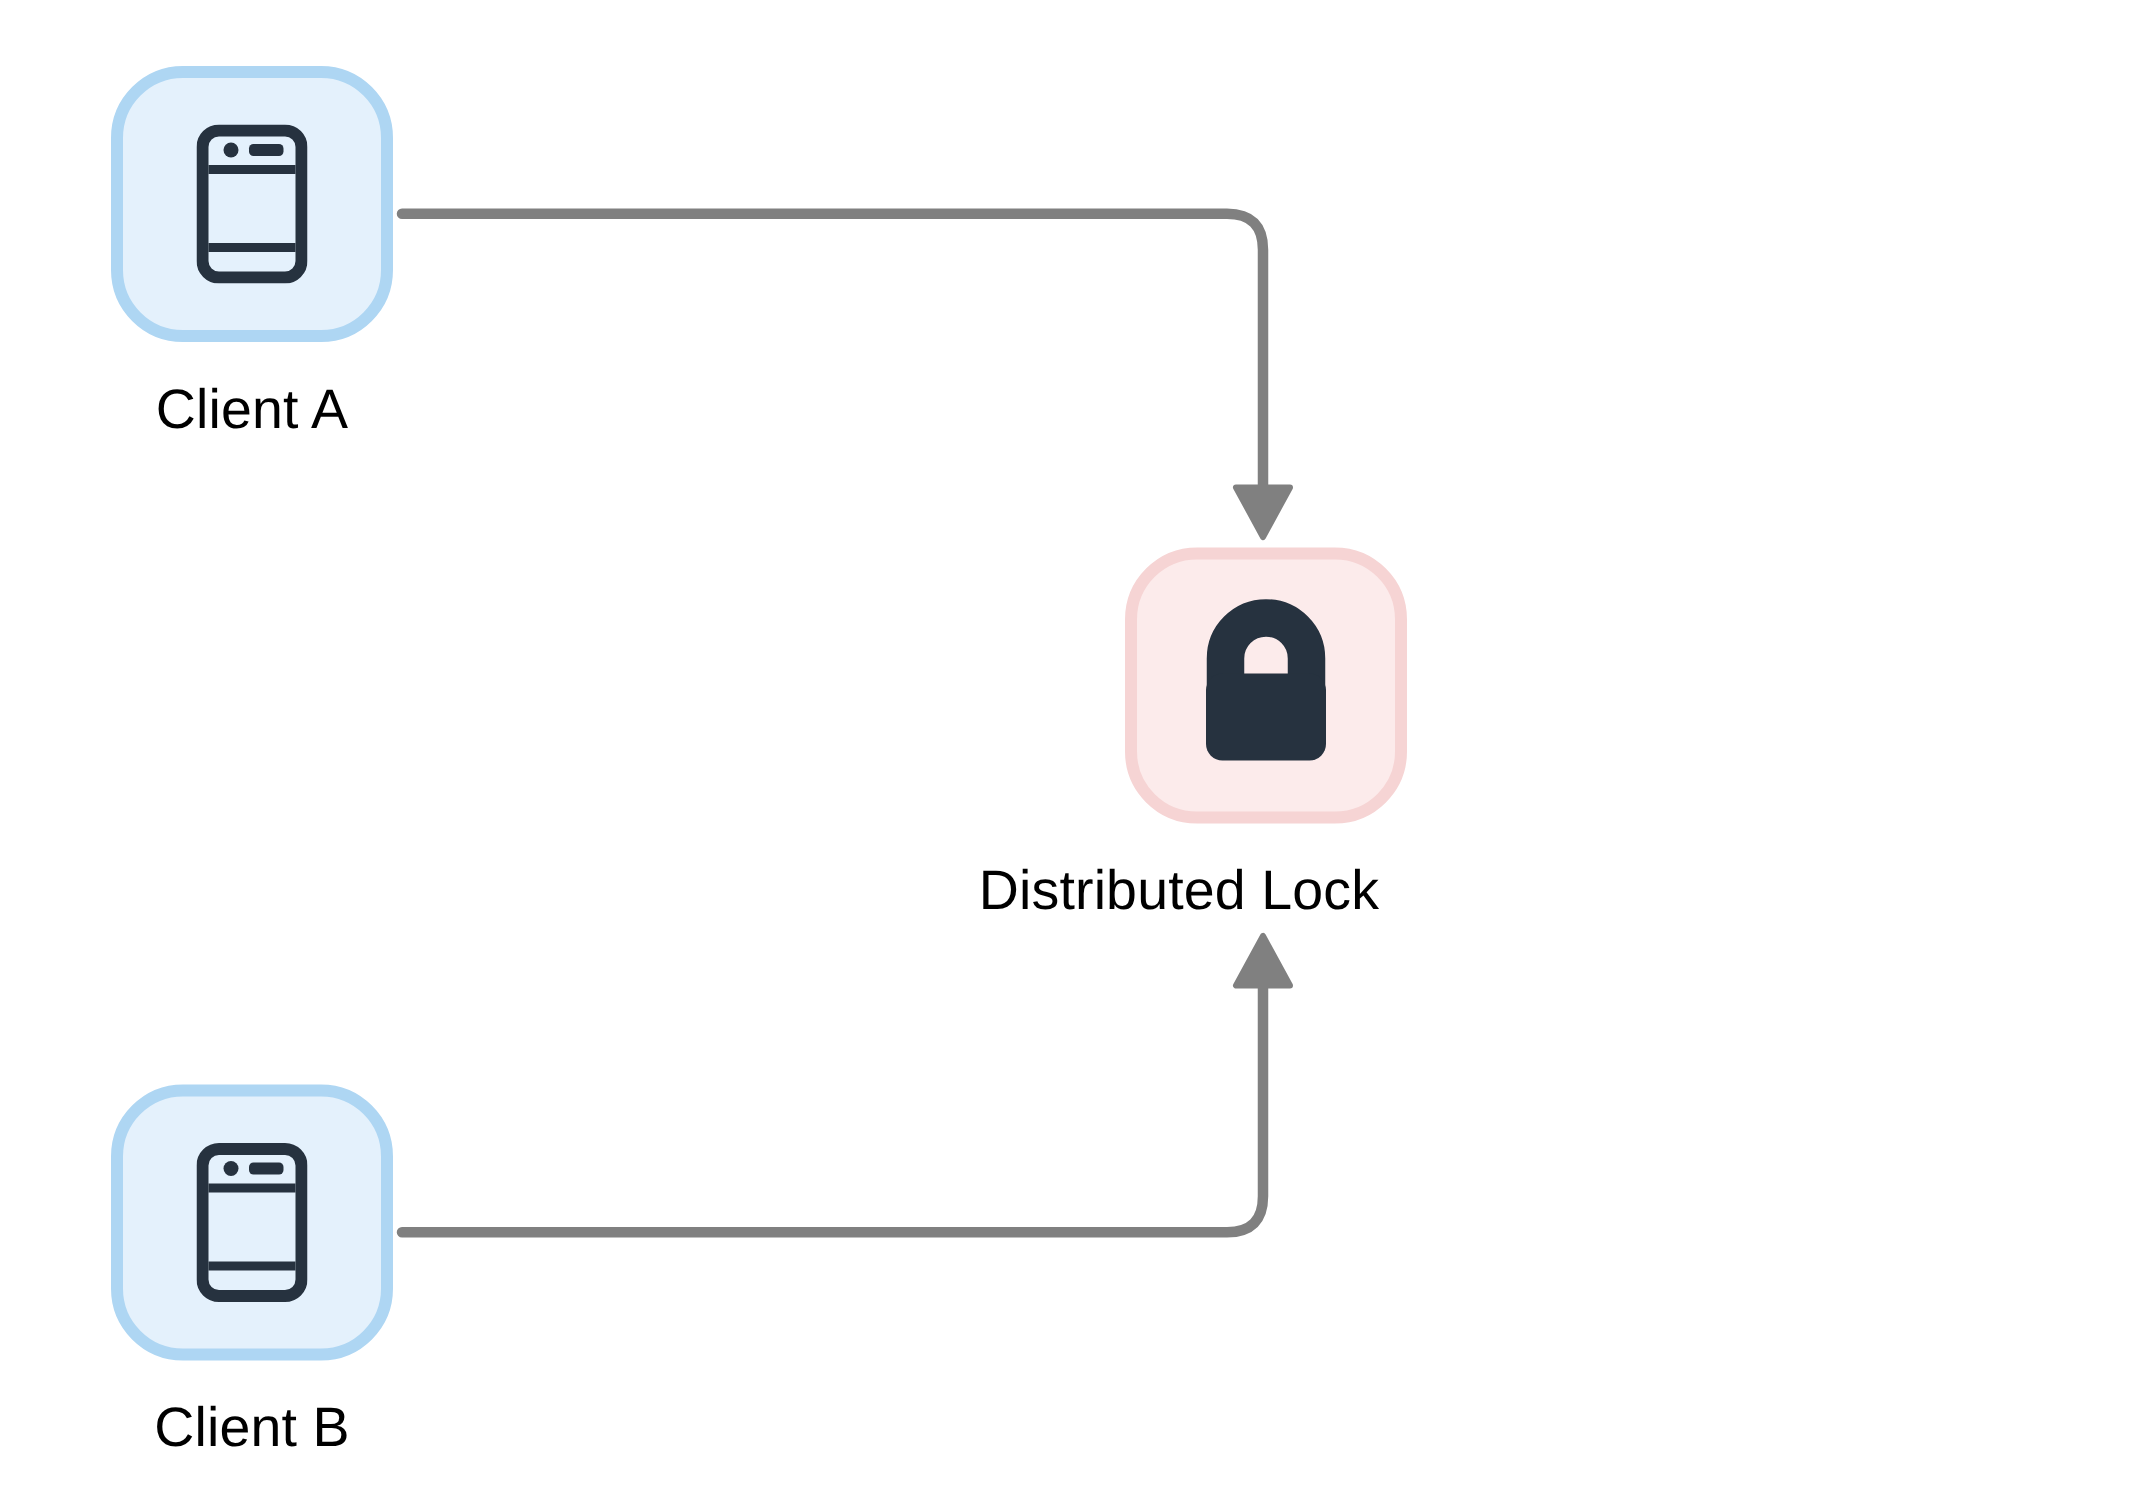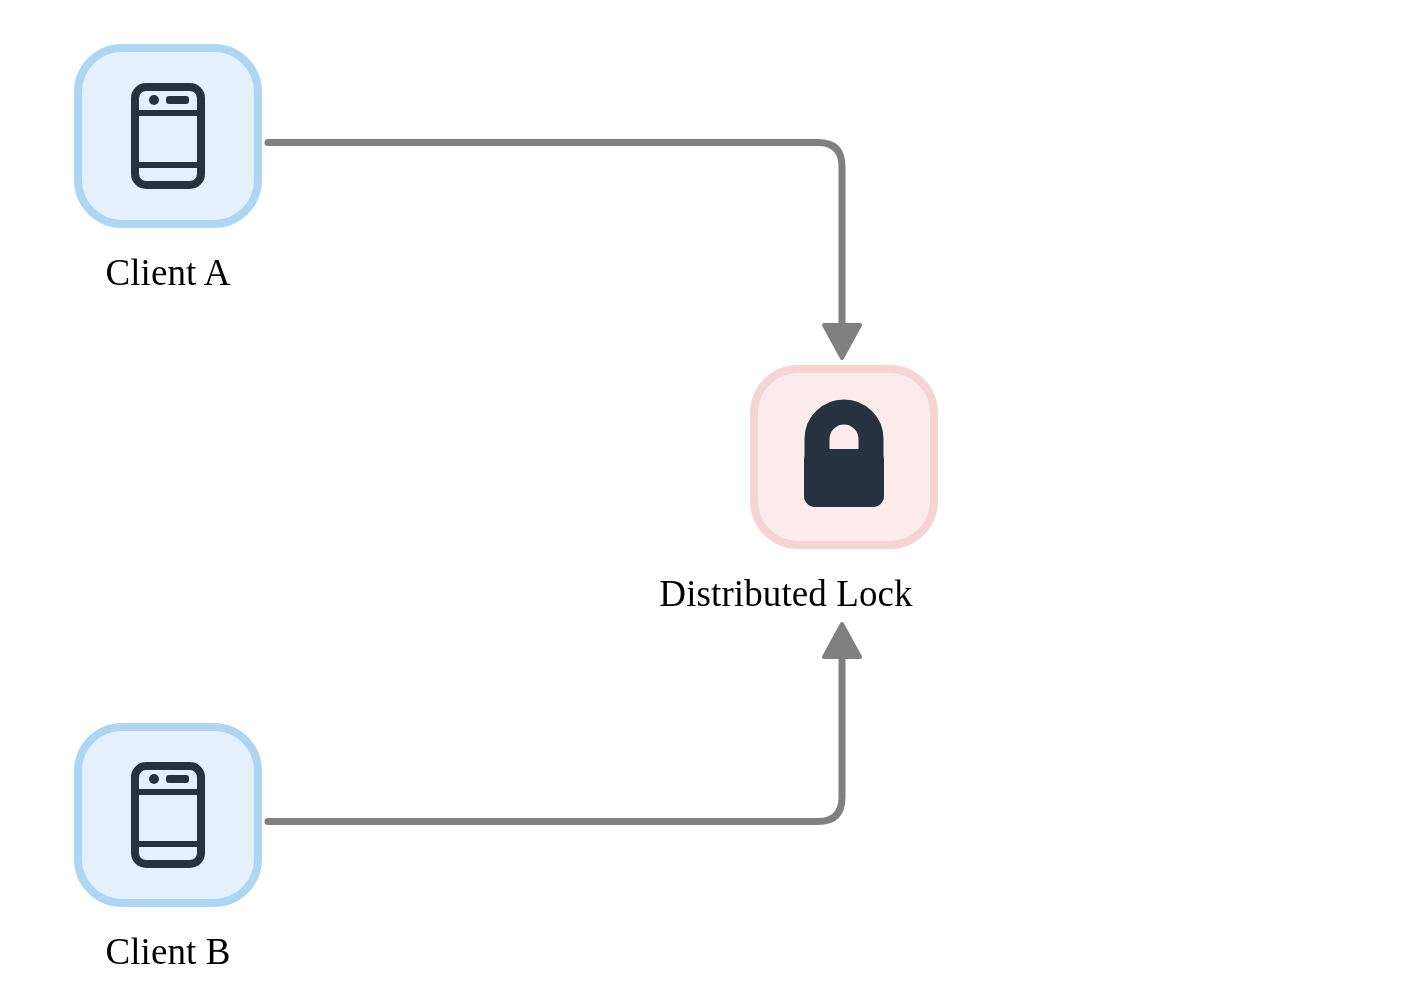--- a/index.html
+++ b/index.html
@@ -14,21 +14,20 @@
     overflow: hidden;
     font-family: "Liberation Sans", sans-serif;
     -webkit-font-smoothing: antialiased;
   }
 
   #diagram-canvas {
     position: absolute;
     inset: 0;
     width: 1424px;
     height: 1004px;
-    font-family: Liberation Serif, serif;
   }
 
   
   #connectors {
     position: absolute;
     left: 0;
     top: 0;
     width: 1424px;
     height: 1004px;
     z-index: 1;

